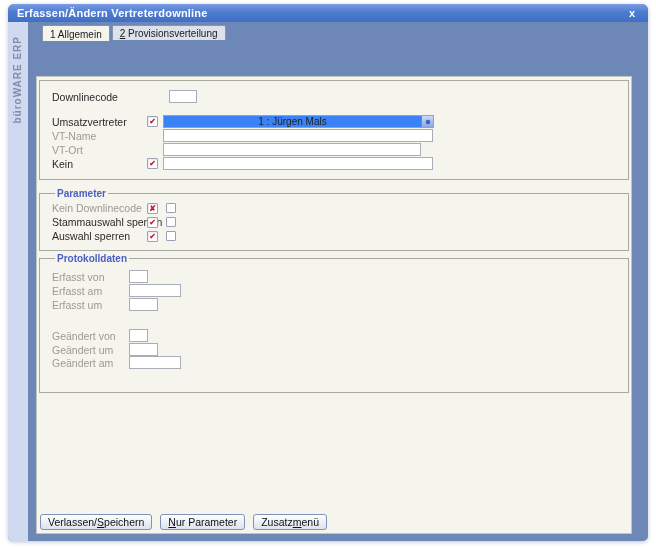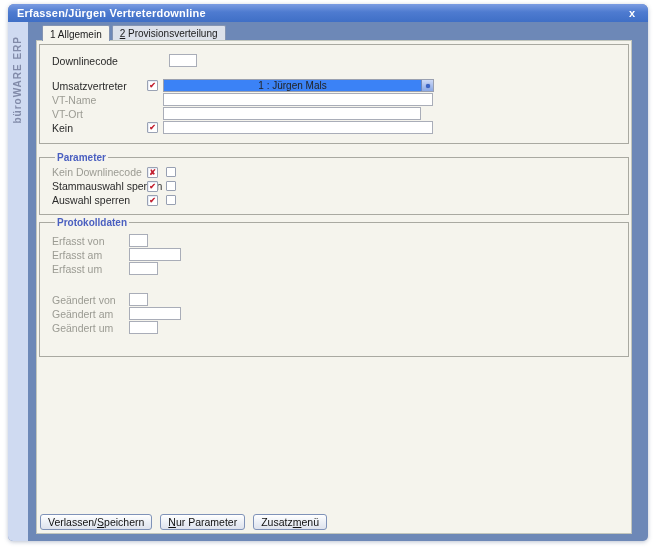--- a/index.html
+++ b/index.html
@@ -18,21 +18,21 @@
   .titlebar .title { flex:1; color:#ffffff; font-weight:bold; font-size:11px; letter-spacing:.2px; white-space:nowrap; }
   .titlebar .close { color:#ffffff; font-weight:bold; font-size:11px; width:14px; text-align:center; line-height:14px; cursor:default; }
 
   .winbody { display:flex; height:519px; }
   .sidebar { width:20px; background:#cfdaf1; position:relative; flex:none; }
   .brand {
     position:absolute; top:14px; left:4px;
     writing-mode:vertical-rl; transform:rotate(180deg);
     font-size:10px; font-weight:bold; color:#828ba9; letter-spacing:1px; white-space:nowrap;
   }
-  .main { flex:1; display:flex; flex-direction:column; padding:0 16px 7px 8px; min-width:0; }
+  .main { flex:1; display:flex; flex-direction:column; padding:0 16px 7px 8px; min-width:0;gap:36px; }
 
   .tabs { height:18px; display:flex; align-items:flex-end; padding-left:6px; flex:none; }
   .tab {
     font-size:10px; color:#1a1a1a; padding:2px 7px 1px;
     border:1px solid #8494b2; border-bottom:none; border-radius:2px 2px 0 0;
     background:#dce1ea; margin-right:2px; position:relative; cursor:default; white-space:nowrap;
   }
   .tab.active { background:#f5f4ed; z-index:2; margin-bottom:-1px; padding-top:3px; }
 
   .panel {
@@ -95,21 +95,21 @@
     line-height:14px; cursor:default; white-space:nowrap;
   }
   .u { text-decoration:underline; }
 </style>
 </head>
 <body>
 
 <div class="window">
 
   <div class="titlebar">
-    <span class="title">Erfassen/Jürgen Vertreterdownline</span>
+    <span class="title">Erfassen/Ändern Vertreterdownline</span>
     <span class="close">x</span>
   </div>
 
   <div class="winbody">
     <div class="sidebar">
       <span class="brand">büroWARE ERP</span>
     </div>
 
     <div class="main">
       <div class="tabs">
@@ -193,27 +193,27 @@
             <span class="lbl3">Erfasst um</span>
             <input class="inp w29" value="" style="">
           </div>
 
           <div class="gap18"></div>
 
           <div class="row mb1">
             <span class="lbl3">Geändert von</span>
             <input class="inp w19" value="" style="">
           </div>
-          <div class="row mb1">
-            <span class="lbl3">Geändert am</span>
-            <input class="inp w52" value="" style="">
-          </div>
           <div class="row">
             <span class="lbl3">Geändert um</span>
             <input class="inp w29" value="" style="">
+          </div>
+          <div class="row mb1">
+            <span class="lbl3">Geändert am</span>
+            <input class="inp w52" value="" style="">
           </div>
         </fieldset>
 
         <div class="spacer"></div>
 
         <div class="btnrow">
           <button class="btn"><span>Verlassen/</span><span class="u">S</span><span>peichern</span></button>
           <button class="btn"><span></span><span class="u">N</span><span>ur Parameter</span></button>
           <button class="btn"><span>Zusatz</span><span class="u">m</span><span>enü</span></button>
         </div>

